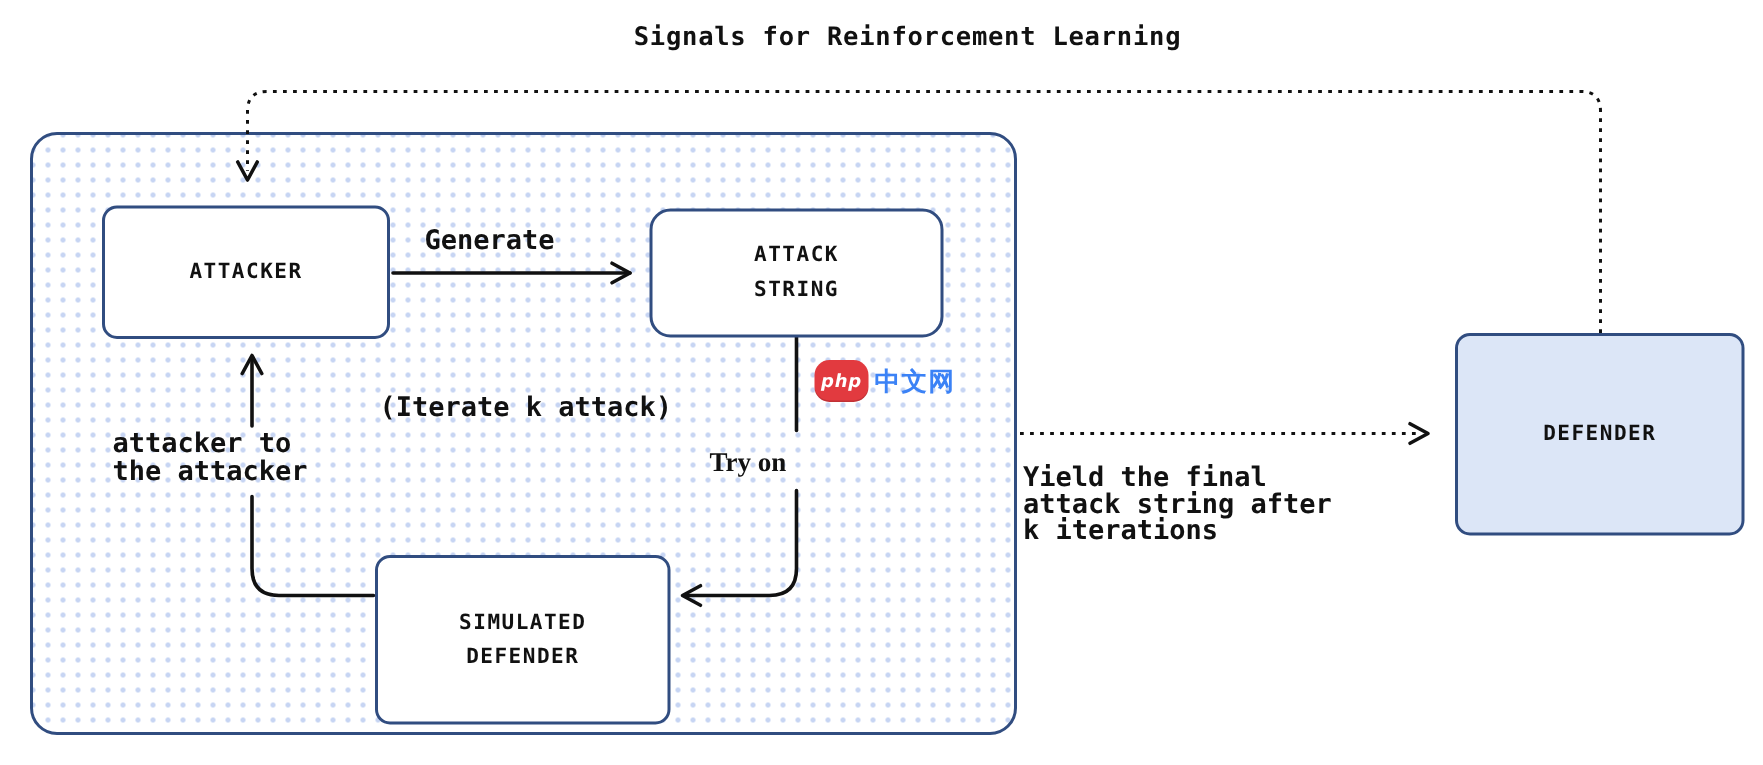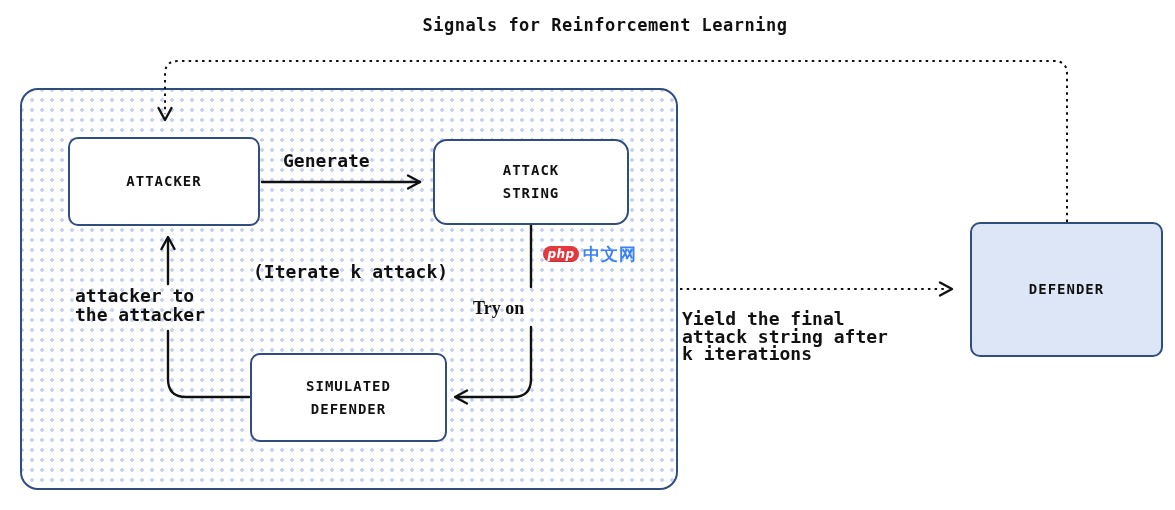--- a/index.html
+++ b/index.html
@@ -28,38 +28,38 @@
     position:absolute;
     border:2.2px solid #314d80;border-radius:10px;
     background:#ffffff;
     display:flex;flex-direction:column;align-items:center;justify-content:center;
     font-size:14px;font-weight:bold;letter-spacing:1px;
     line-height:23px;text-align:right;
     box-sizing:border-box;
   }
   .node-attacker{left:68px;top:137px;width:192px;height:89px;}
   .node-attack-string{left:433px;top:139px;width:196px;height:86px;border-radius:14px;}
-  .node-sim-defender{left:250px;top:353px;width:197px;height:89px;}
+  .node-sim-defender{left:250px;top:370px;width:197px;height:113px;}
   .node-defender{left:970px;top:222px;width:193px;height:135px;background:#dce6f7;}
   .lbl{
     position:absolute;text-align:left;font-weight:bold;
     font-size:18px;line-height:18px;letter-spacing:0px;
   }
   .lbl-generate{left:283px;top:152px;width:120px;}
   .lbl-iterate{left:253px;top:263px;width:220px;}
   .lbl-tryon{left:473px;top:299px;width:120px;font-family:Liberation Serif, serif;}
   .lbl-feedback{left:75px;top:287px;width:180px;line-height:18.5px;}
   .lbl-yield{left:682px;top:310px;width:220px;line-height:17.5px;}
   svg.connectors{position:absolute;left:0;top:0;pointer-events:none;}
   .watermark{
     position:absolute;left:543px;top:243px;height:22px;
     display:flex;align-items:center;gap:4px;
   }
   .wm-badge{
-    width:36px;height:16px;border-radius:10px;background:#e23a3f;
+    width:36px;height:28px;border-radius:10px;background:#e23a3f;
     color:#ffffff;font-size:12px;font-weight:bold;font-style:italic;
     display:flex;align-items:center;justify-content:center;
     font-family:"DejaVu Sans","Liberation Sans",sans-serif;
     letter-spacing:0.5px;box-shadow:inset 0 -1px 0 rgba(0,0,0,.15);
   }
   .wm-text{
     font-family:"DejaVu Sans","Liberation Sans",sans-serif;
     font-size:17px;font-weight:bold;color:#3b82f6;letter-spacing:1px;
   }
 </style>

